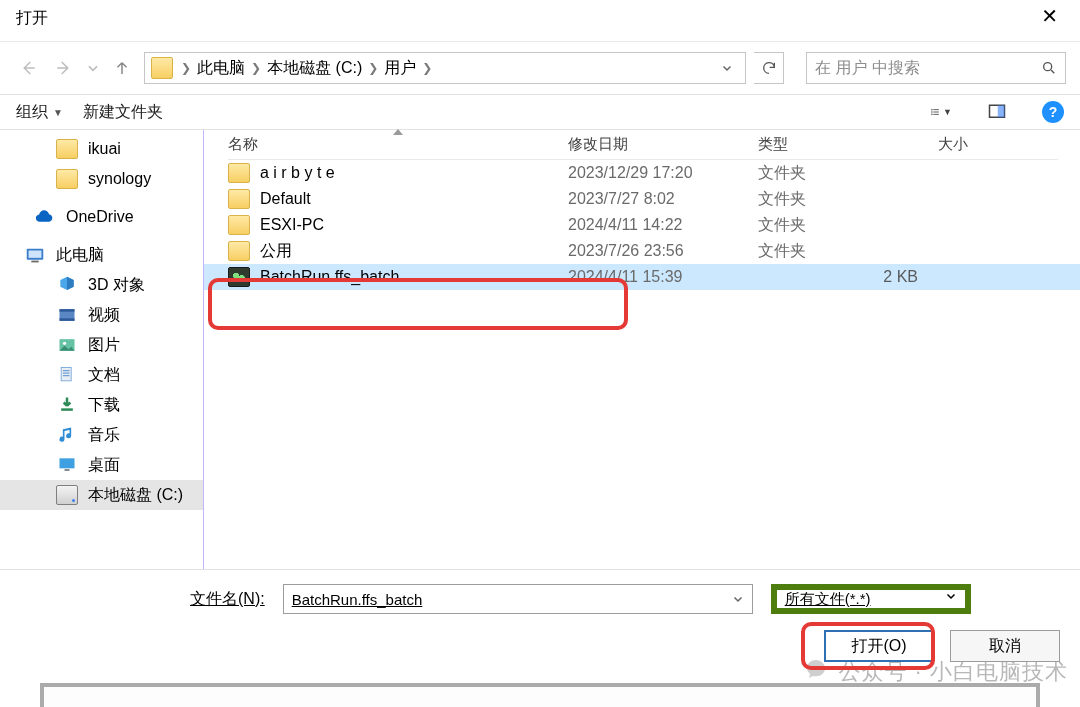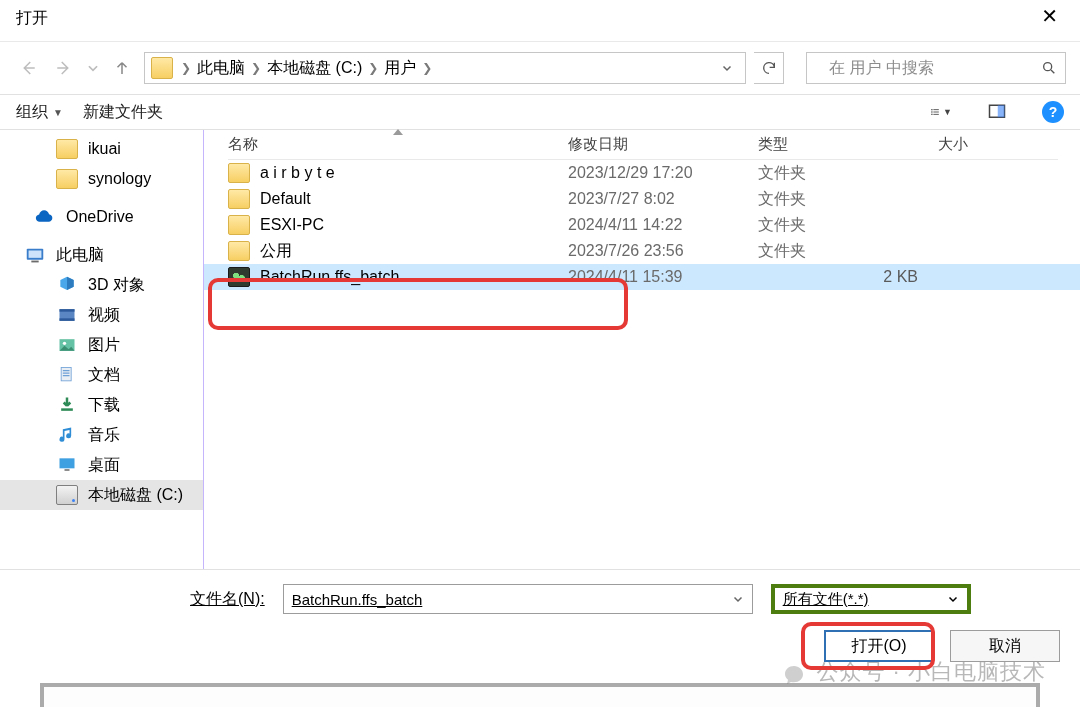--- a/index.html
+++ b/index.html
@@ -71,21 +71,21 @@
   .search {
     flex: 0 0 260px;
     display:flex; align-items:center;
     border:1px solid #c6c6c6;
     height:32px;
     margin-left:14px;
     padding: 0 8px;
     color:#999;
     background:#fff;
   }
-  .search span.hint { flex:1; color:#8d8d8d; font-size:16px;margin-left:14px; }
+  .search span.hint { flex:1; color:#8d8d8d; font-size:16px; }
   .search .magnify { color:#555; }
 
   
   .toolbar {
     display:flex; align-items:center;
     padding: 6px 16px;
     gap: 20px;
     border-bottom: 1px solid #e1e1e1;
   }
   .tool { display:flex; align-items:center; gap:5px; font-size:16px; color:#222; }
@@ -209,22 +209,22 @@
   .fname-input {
     flex: 0 0 470px;
     height: 30px;
     border:1px solid #9c9c9c;
     padding: 0 8px;
     display:flex; align-items:center; justify-content:space-between; background:#fff;
   }
   .fname-input .dd { color:#666; font-size:12px;}
   .filter {
     flex: 0 0 200px;
-    height:30px; border:4px solid #4d7c0f;
-    display:flex; align-items:center; justify-content:space-between; padding:0 8px; background:#fff;
+    height:30px; border:6px solid #4d7c0f;
+    display:flex; align-items:flex-start; justify-content:space-between; padding:0 8px; background:#fff;
   }
   .btn-row {
     display:flex; justify-content:flex-end; gap:16px; padding-top:16px;
   }
   .btn {
     width: 110px; height:32px;
     border:1px solid #9c9c9c; background:#f6f6f6;
     display:flex; align-items:center; justify-content:center;
     font-size:16px;
   }
@@ -233,23 +233,23 @@
   .redbox2 {
     position:absolute;
     left: 801px; top: 622px;
     width: 134px; height: 48px;
     border:4px solid #e53935; border-radius:10px;
     pointer-events:none;
   }
 
   
   .watermark {
-    position:absolute; right:34px; bottom:20px;
+    position:absolute; right:12px; bottom:20px;
     color:#b8b8b8; font-size:22px; letter-spacing:1px;
-    display:flex; align-items:flex-end; gap:8px;
+    display:flex; align-items:flex-start; gap:8px;
     pointer-events:none;
     z-index:-1;
   }
 
   
   .under {
     position:absolute; left:40px; right:40px; bottom:0;
     height: 24px;
     border-top: 4px solid #5a5a5a;
     border-left: 4px solid #5a5a5a;

